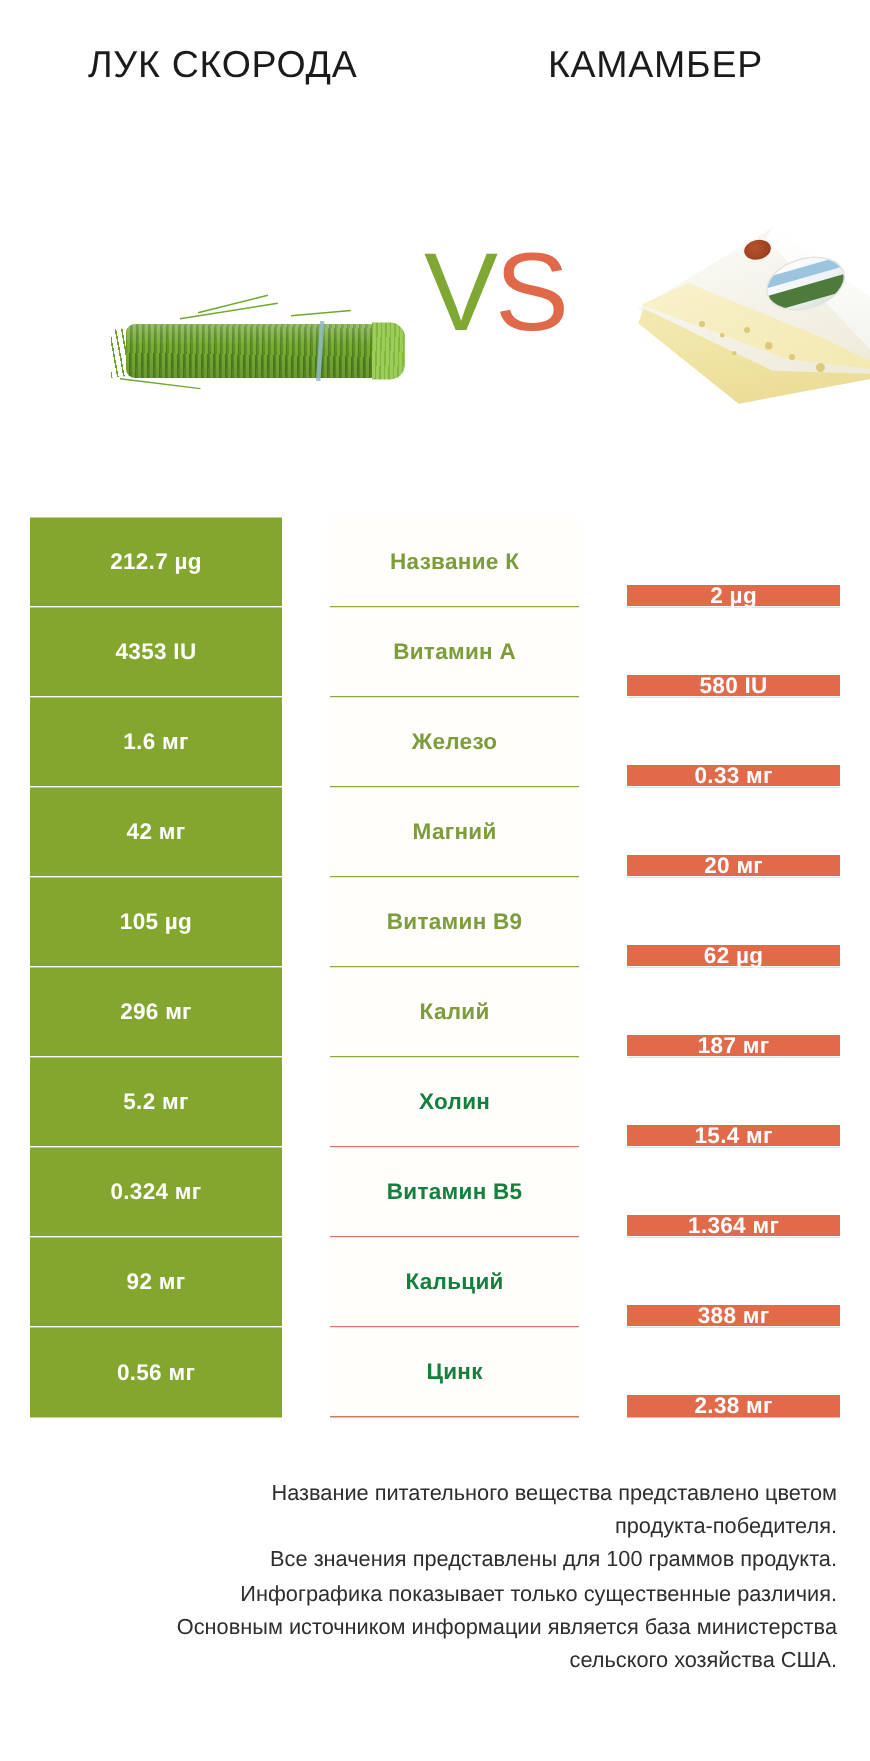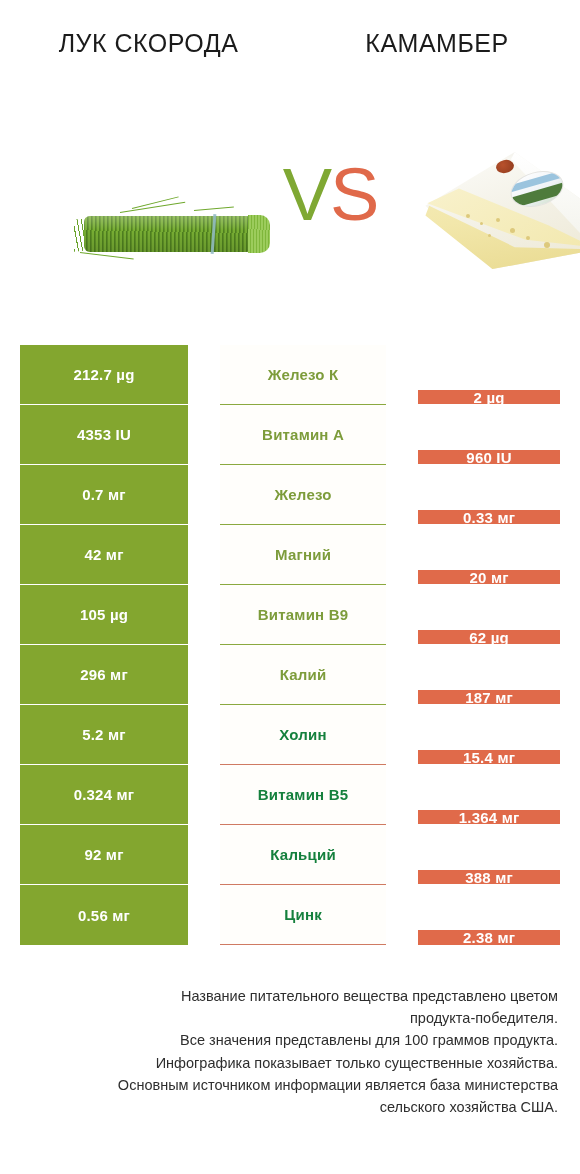--- a/index.html
+++ b/index.html
@@ -308,30 +308,30 @@
       <div class="band-blue"></div>
       <div class="band-green"></div>
     </div>
   </div>
 
 </div>
 
 <div class="table" id="comparison-table">
     <div class="row">
       <div class="cell left">212.7 µg</div>
-      <div class="cell mid green-win">Железо К</div>
+      <div class="cell mid green-win">Название К</div>
       <div class="cell right">2 µg</div>
     </div>
     <div class="row">
       <div class="cell left">4353 IU</div>
       <div class="cell mid green-win">Витамин А</div>
-      <div class="cell right">960 IU</div>
-    </div>
-    <div class="row">
-      <div class="cell left">0.7 мг</div>
+      <div class="cell right">580 IU</div>
+    </div>
+    <div class="row">
+      <div class="cell left">1.6 мг</div>
       <div class="cell mid green-win">Железо</div>
       <div class="cell right">0.33 мг</div>
     </div>
     <div class="row">
       <div class="cell left">42 мг</div>
       <div class="cell mid green-win">Магний</div>
       <div class="cell right">20 мг</div>
     </div>
     <div class="row">
       <div class="cell left">105 µg</div>
@@ -362,16 +362,16 @@
       <div class="cell left">0.56 мг</div>
       <div class="cell mid orange-win">Цинк</div>
       <div class="cell right">2.38 мг</div>
     </div>
   </div>
 
 <div class="footnote">
   <div>Название питательного вещества представлено цветом</div>
   <div>продукта-победителя.</div>
   <div>Все значения представлены для 100 граммов продукта.</div>
-  <div>Инфографика показывает только существенные хозяйства.</div>
+  <div>Инфографика показывает только существенные различия.</div>
   <div>Основным источником информации является база министерства</div>
   <div>сельского хозяйства США.</div>
 </div>
 
 </body></html>

